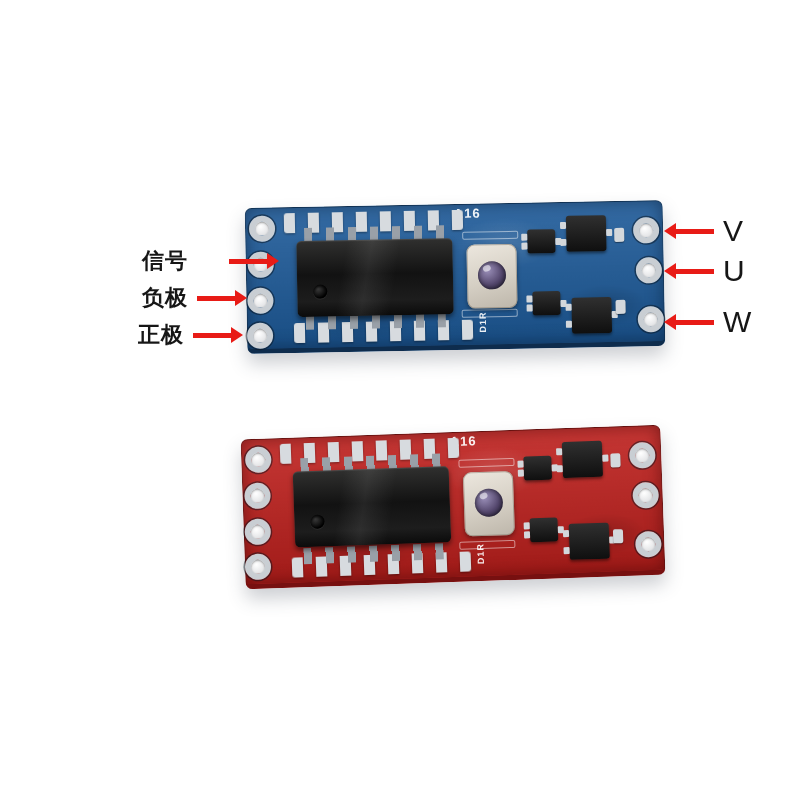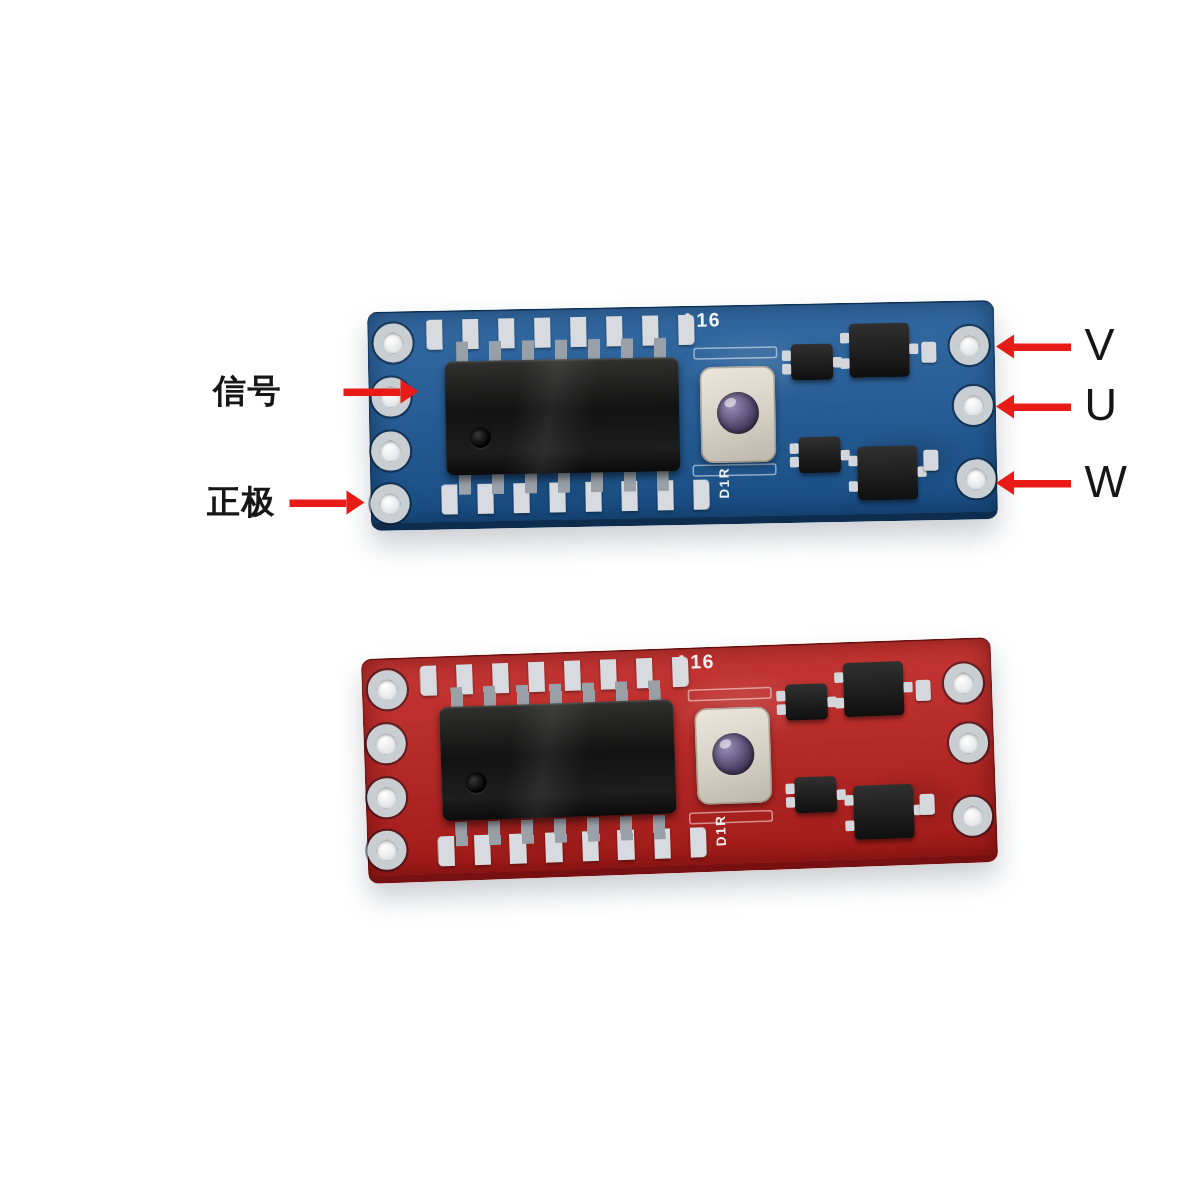--- a/index.html
+++ b/index.html
@@ -243,20 +243,27 @@
     <div class="silk part">D1R</div>
   </div>
 
   <div class="callout co-l1">
     <span class="zh">信号</span>
     <span class="arrow">
         <span class="shaft"></span>
         <i class="tip-r"></i>
       </span>
   </div>
+  <div class="callout co-l2">
+    <span class="zh">负极</span>
+    <span class="arrow">
+        <span class="shaft"></span>
+        <i class="tip-r"></i>
+      </span>
+  </div>
   <div class="callout co-l3">
     <span class="zh">正极</span>
     <span class="arrow">
         <span class="shaft"></span>
         <i class="tip-r"></i>
       </span>
   </div>
 
   <div class="callout co-r1">
     <span class="arrow">

